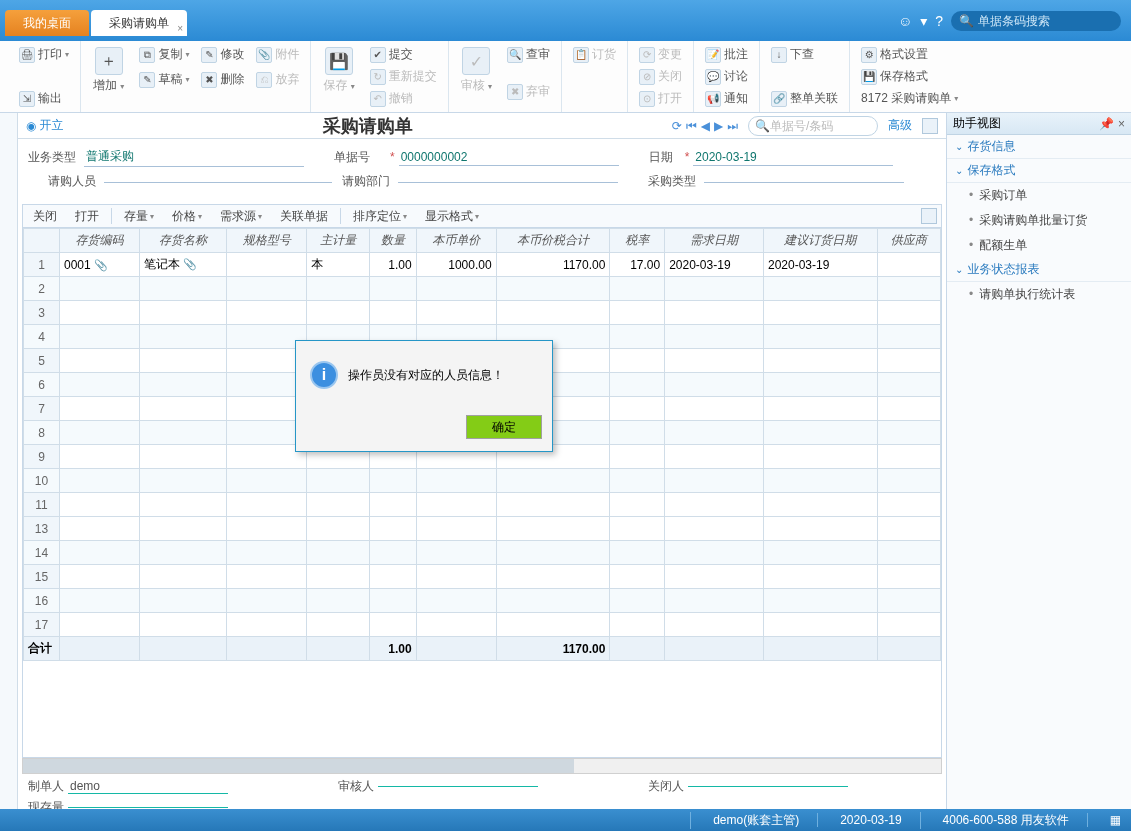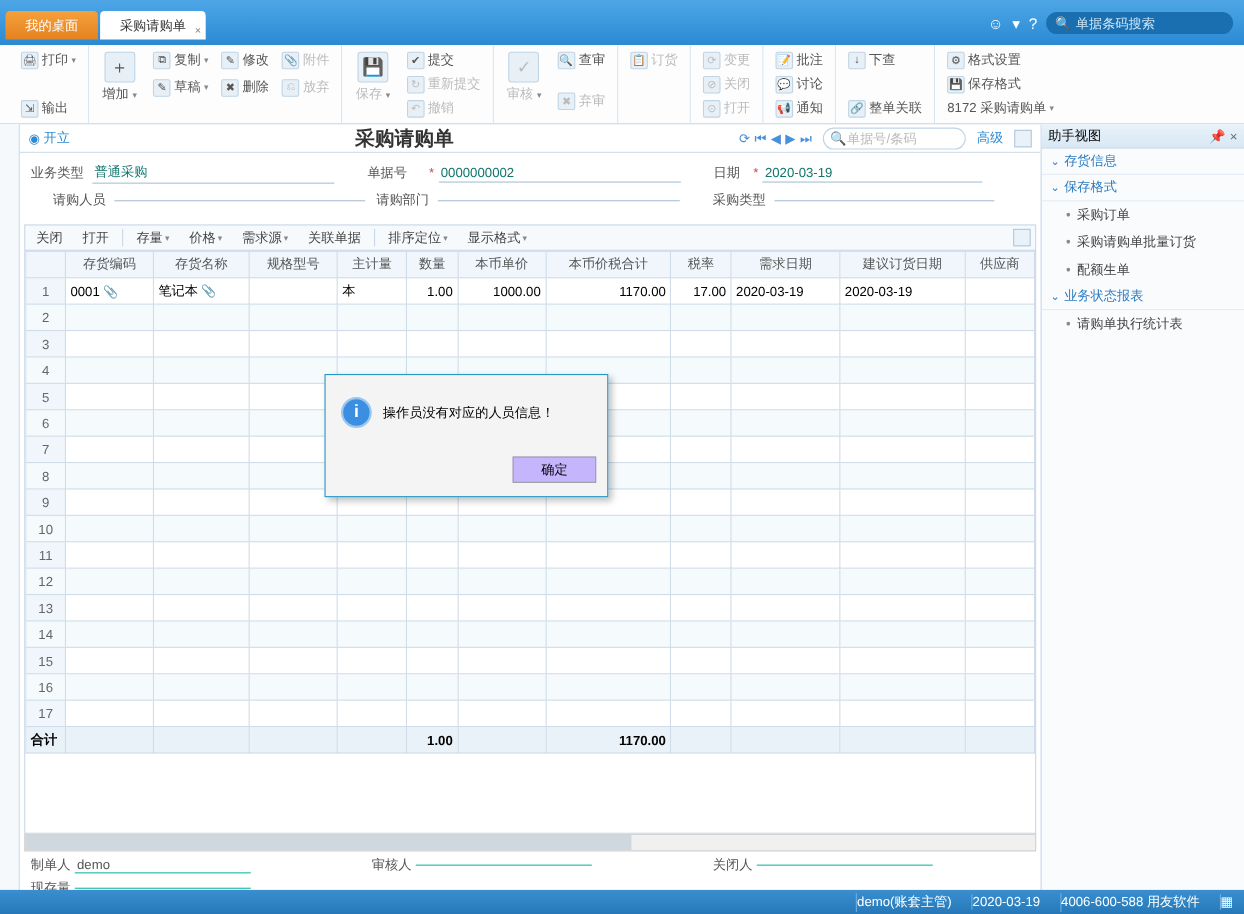--- a/index.html
+++ b/index.html
@@ -47,21 +47,21 @@
 .req { color:#d05050;}
 
 .grid-toolbar { height:24px; border:1px solid #c8d8e8; background:#f7fafd; display:flex; align-items:center; padding:0 4px; gap:6px; margin:0 4px;}
 .gt-btn { padding:0 6px; cursor:pointer; color:#444; display:flex; align-items:center; gap:2px;}
 .gt-sep { width:1px; height:16px; background:#c8d8e8;}
 .gt-spacer { flex:1;}
 
 .grid-wrap { flex:1; margin:0 4px; border:1px solid #c8d8e8; border-top:none; overflow:auto;}
 table.grid { border-collapse:collapse; width:100%;}
 table.grid th, table.grid td { border:1px solid #d0dde8; height:24px; padding:0 4px; white-space:nowrap;}
-table.grid th { background:#f0f6fb; color:#555; font-weight:normal; text-align:center;}
+table.grid th { background:#f0f6fb; color:#555; font-weight:normal; text-align:center;font-style:italic;}
 table.grid td.rownum { background:#f0f6fb; text-align:center; width:36px; color:#666;}
 table.grid tr.even td { background:#f5fafd;}
 table.grid td.r { text-align:right;}
 .sumrow td { background:#eaf2f9; font-weight:bold;}
 
 .hscroll { height:16px; margin:0 4px; background:#f0f0f0; border:1px solid #d0d0d0; position:relative;}
 .hscroll .thumb { position:absolute; left:0; top:0; height:14px; width:60%; background:#cfd8df;}
 
 .footer-fields { padding:4px 10px; display:flex; gap:30px; flex-wrap:wrap; color:#555;}
 .footer-fields .ff { display:flex; gap:4px; align-items:center;}
@@ -69,30 +69,30 @@
 
 .right-panel .rp-title { background:linear-gradient(#e8f2fa,#d8e8f4); height:22px; display:flex; align-items:center; justify-content:space-between; padding:0 6px; border-bottom:1px solid #c0d4e4;}
 .right-panel .rp-title .pins { display:flex; gap:4px; color:#666; cursor:pointer;}
 .rp-accordion { }
 .rp-acc-head { height:24px; display:flex; align-items:center; gap:4px; padding:0 8px; color:#2b7bbf; cursor:pointer; border-bottom:1px solid #e4ecf3;}
 .rp-acc-head .chev { font-size:10px;}
 .rp-item { padding:4px 8px 4px 22px; color:#444; cursor:pointer;}
 .rp-item::before { content:"•"; margin-right:6px; color:#888;}
 
 .statusbar { height:22px; background:linear-gradient(#3a8fd0,#2678b8); color:#fff; display:flex; align-items:center; justify-content:flex-end; padding:0 10px; gap:18px; position:absolute; bottom:0; left:0; right:0;}
-.statusbar .sb-item { border-left:1px solid #6fb0df; padding-left:0;}
+.statusbar .sb-item { border-left:1px solid #6fb0df; padding-left:22px;}
 
 .modal-backdrop { position:absolute; left:0; top:0; right:0; bottom:0; pointer-events:none;}
 .dialog { position:absolute; left:295px; top:340px; width:258px; background:#f4f4f4; border:1px solid #2596c7; box-shadow:3px 3px 6px rgba(0,0,0,.25);}
 .dialog .dlg-title { height:26px; background:linear-gradient(#47b7e0,#2aa0cf); color:#333; display:flex; align-items:center; justify-content:center; position:relative; font-size:13px;}
 .dialog .dlg-close { position:absolute; right:2px; top:2px; width:34px; height:18px; background:#c84f3d; color:#fff; text-align:center; line-height:16px; font-weight:bold; cursor:pointer; border:1px solid #803224;}
 .dialog .dlg-body { padding:20px 14px; display:flex; align-items:center; gap:10px;}
 .dialog .info-ico { width:28px; height:28px; border-radius:50%; background:#3c8fe0; color:#fff; display:flex; align-items:center; justify-content:center; font-weight:bold; font-size:16px; border:2px solid #9ac6ef;}
 .dialog .dlg-foot { padding:6px 10px 12px; text-align:right;}
-.dialog button { width:76px; height:24px; background:#c4b5fd; border:1px solid #a0a0a0; cursor:pointer;}
+.dialog button { width:76px; height:24px; background:#84cc16; border:1px solid #a0a0a0; cursor:pointer;}
 
 .ghost-link { color:#2b8ad4; cursor:pointer; display:flex; align-items:center; gap:3px;}
 .clip { color:#888; font-size:11px;}
 </style>
 </head>
 <body>
 
 <div class="titlebar">
   <div class="tab orange">我的桌面</div>
   <div class="tab white">
@@ -518,34 +518,20 @@
               <td></td>
               <td></td>
               <td></td>
               <td></td>
               <td></td>
               <td></td>
               <td></td>
               <td></td>
               <td></td>
             </tr>
-            <tr class="even">
-              <td class="rownum">12</td>
-              <td></td>
-              <td></td>
-              <td></td>
-              <td></td>
-              <td></td>
-              <td></td>
-              <td></td>
-              <td></td>
-              <td></td>
-              <td></td>
-              <td></td>
-            </tr>
             <tr>
               <td class="rownum">13</td>
               <td></td>
               <td></td>
               <td></td>
               <td></td>
               <td></td>
               <td></td>
               <td></td>
               <td></td>

